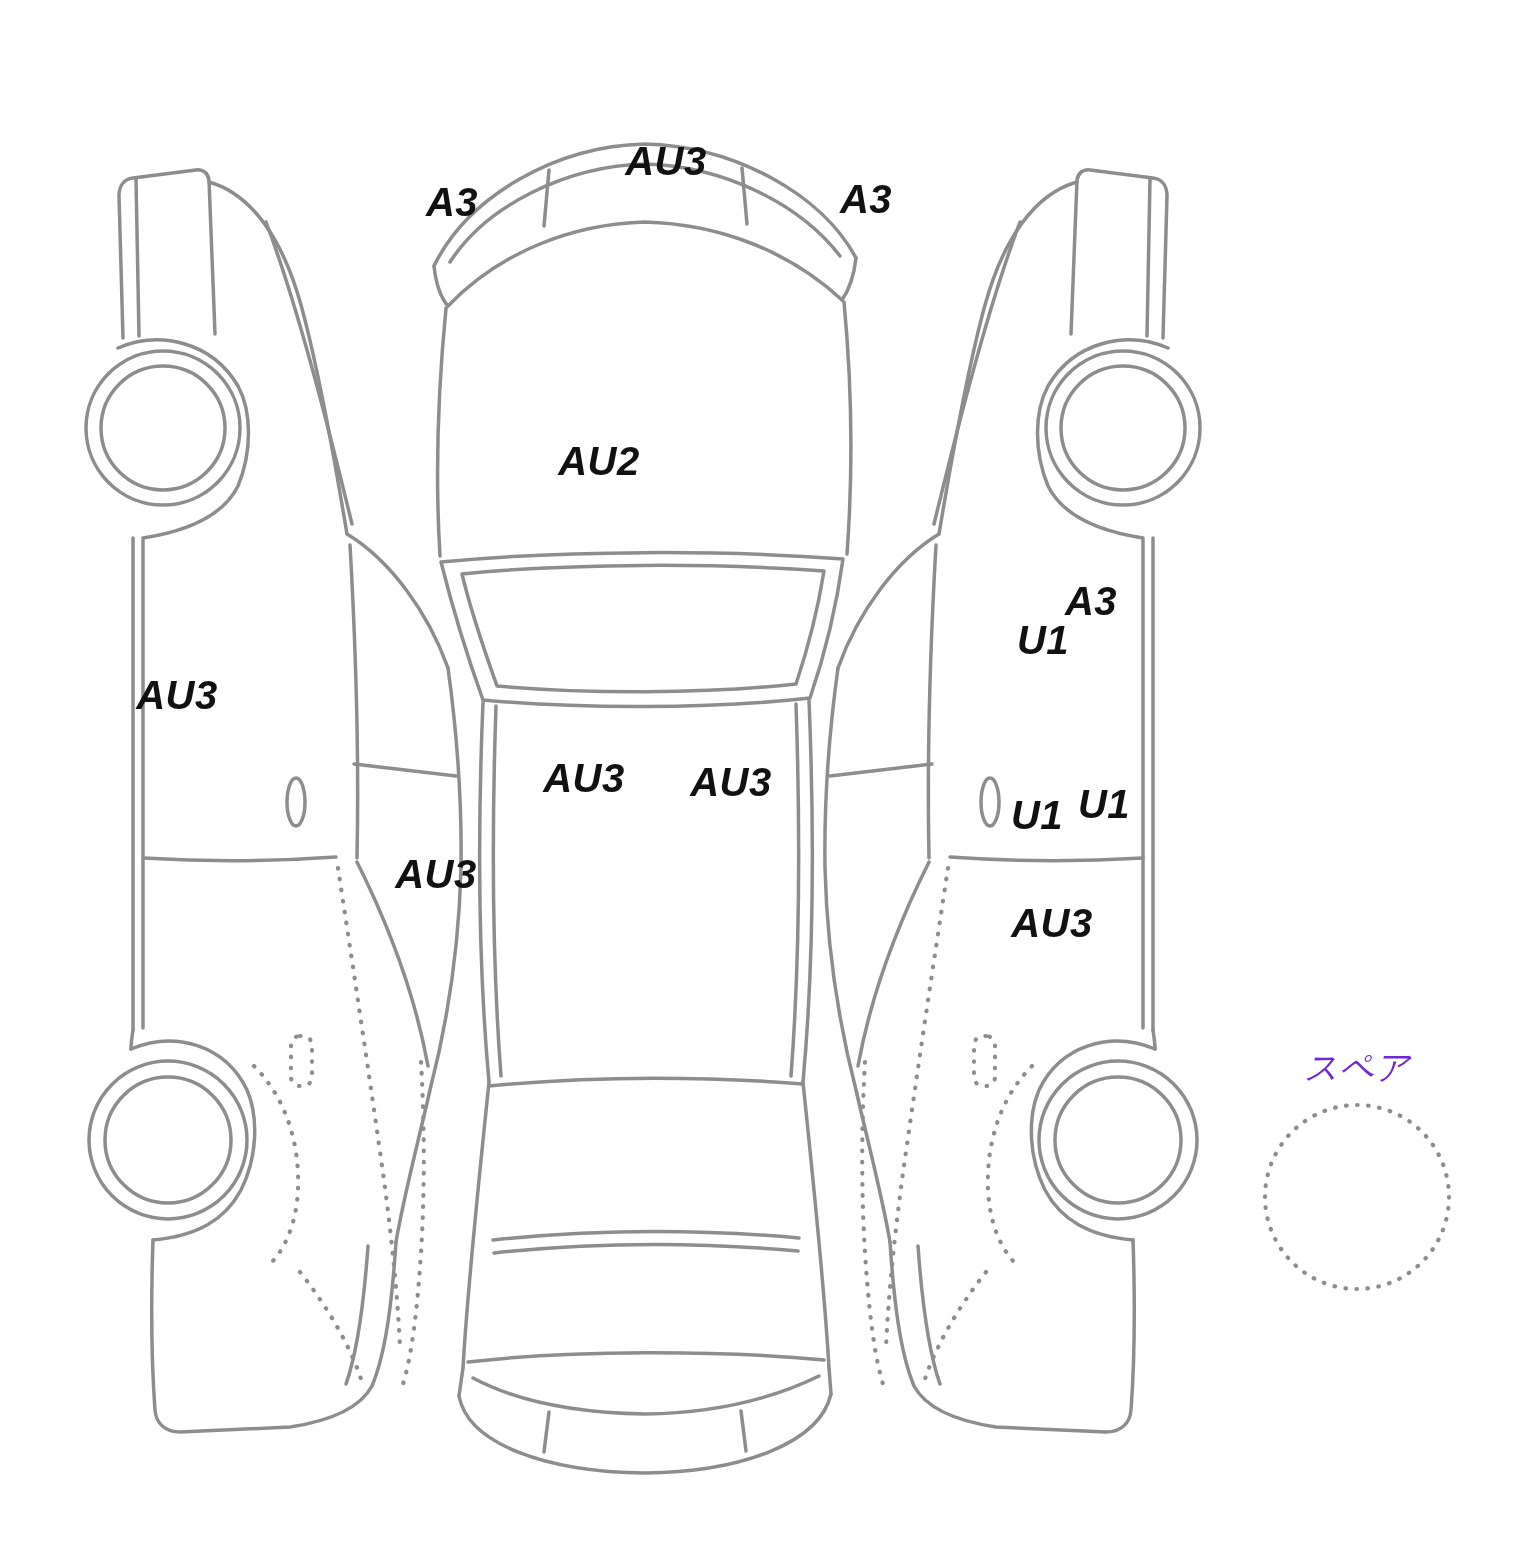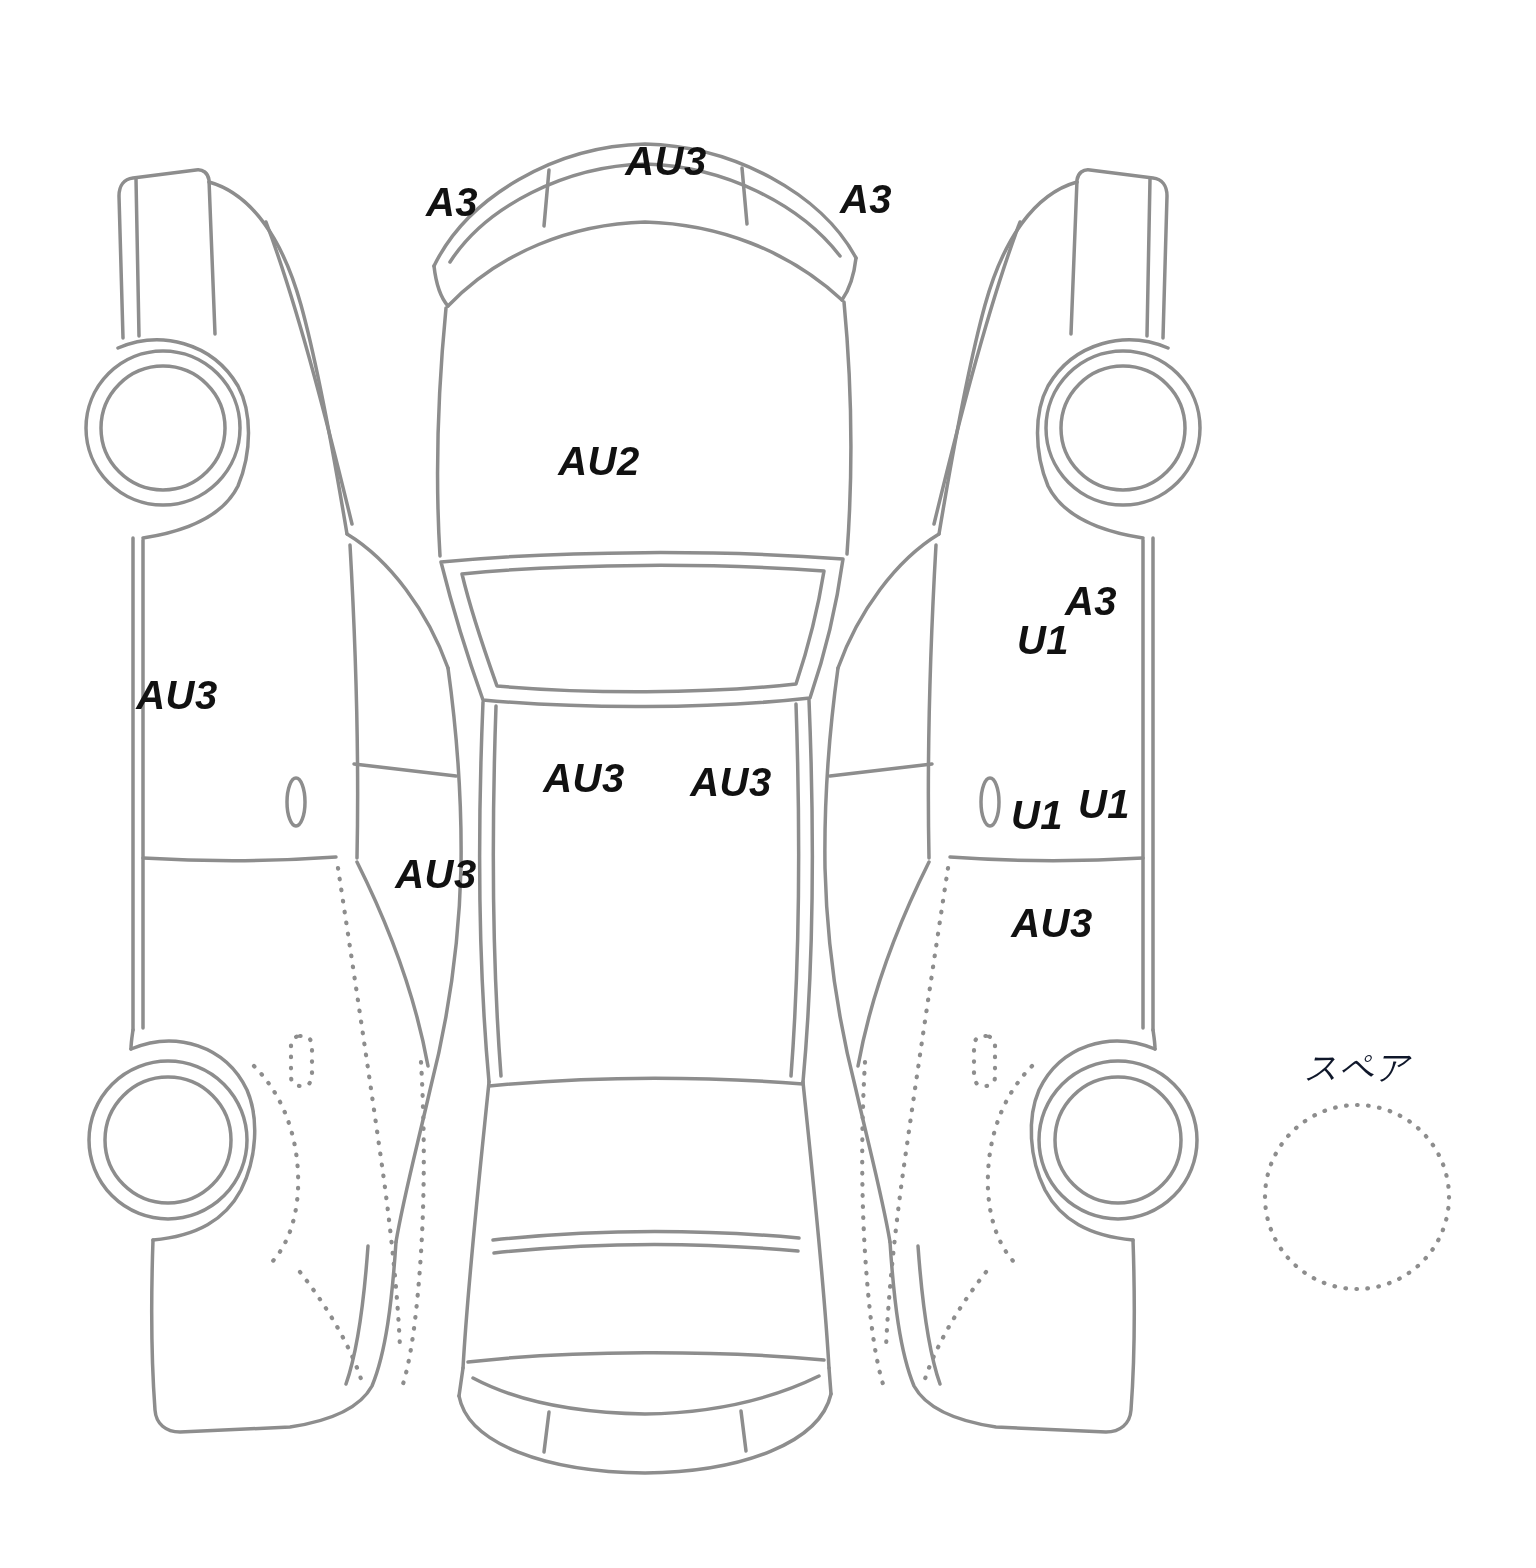--- a/index.html
+++ b/index.html
@@ -19,21 +19,21 @@
     transform:translate(-50%,-50%);
     font-weight:700;
     font-size:40px;
     color:#111111;
     letter-spacing:.5px;
     white-space:nowrap;
   }
   .spare-label{
     font-size:34px;
     font-weight:400;
-    color:#0f172a;
+    color:#6d28d9;
   }
 </style>
 </head>
 <body>
 
 <div class="stage">
 
   <svg class="art" width="1536" height="1568" viewBox="0 0 1536 1568">
     <g class="line">
 

